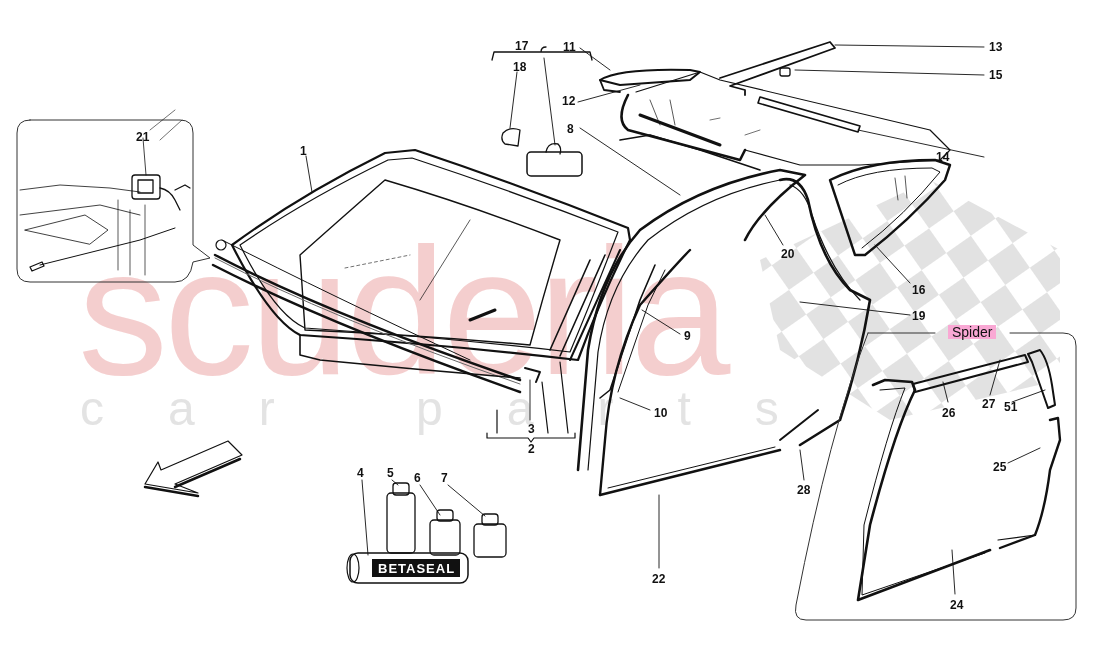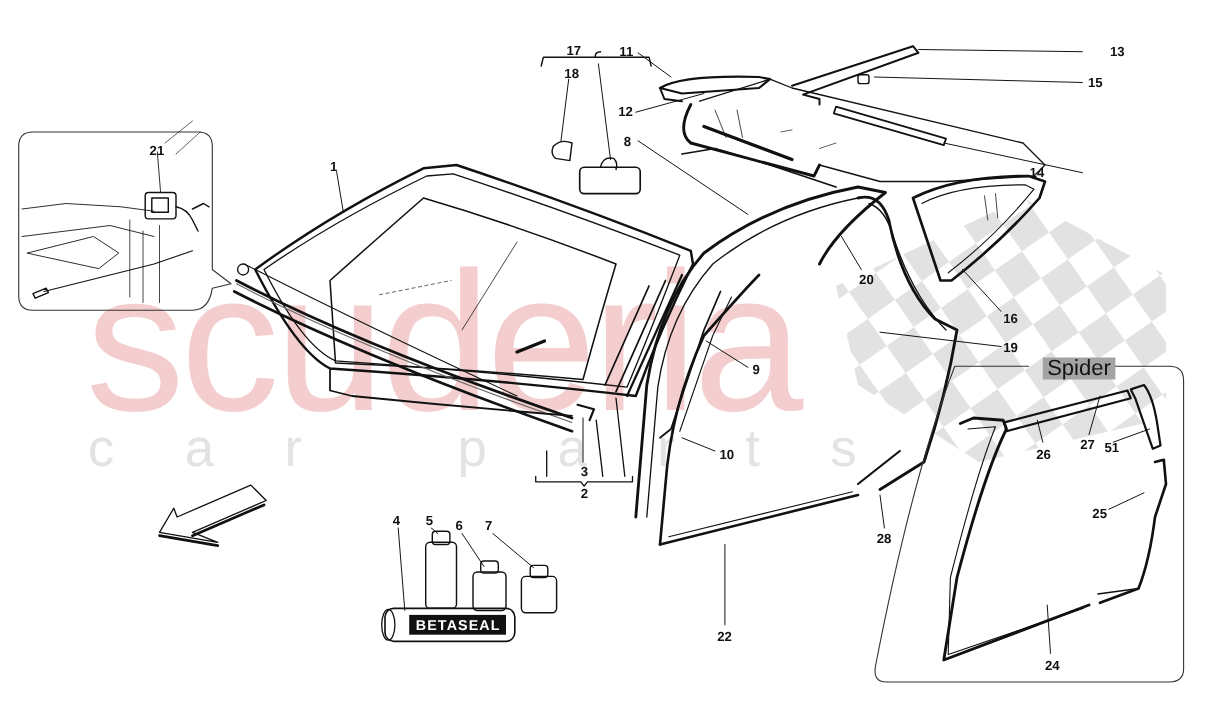--- a/index.html
+++ b/index.html
@@ -1,19 +1,19 @@
 <!DOCTYPE html>
 <html><head>
 <meta charset="utf-8">
 <style>
   html, body { margin: 0; padding: 0; background: #ffffff; }
   body { width: 1100px; height: 653px; overflow: hidden; position: relative; font-family: "Liberation Sans", sans-serif; }
   #stage { position: absolute; left: 0; top: 0; width: 1100px; height: 653px; }
   .label { position: absolute; font-family: "Liberation Sans", sans-serif; font-weight: bold; font-size: 12px; color: #111; line-height: 1; white-space: nowrap; }
-  .spider-title { position: absolute; font-family: "Liberation Sans", sans-serif; font-size: 20px; color: #111; background: #a3a3a3; padding: 0 4px; line-height: 1; text-align: center; }
+  .spider-title { position: absolute; font-family: "Liberation Sans", sans-serif; font-size: 14px; color: #111; background: #f9a8d4; padding: 0 4px; line-height: 1; text-align: center; }
   .wm-big { position: absolute; left: 78px; top: 222px; font-family: "Liberation Sans", sans-serif; font-size: 180px; font-weight: normal; color: #f3c6c6; letter-spacing: -4px; line-height: 1; opacity: 0.85; }
   .wm-small { position: absolute; left: 80px; top: 385px; font-family: "Liberation Sans", sans-serif; font-size: 48px; color: #e3e3e3; letter-spacing: 64px; line-height: 1; }
   svg { position: absolute; left: 0; top: 0; }
 </style>
 </head>
 <body>
 
 <div id="stage">
 
   <div class="wm-big">scuderia</div>
@@ -190,21 +190,21 @@
   <div class="label" style="left:528px;top:423px;">3</div>
   <div class="label" style="left:357px;top:467px;">4</div>
   <div class="label" style="left:387px;top:467px;">5</div>
   <div class="label" style="left:414px;top:472px;">6</div>
   <div class="label" style="left:441px;top:472px;">7</div>
   <div class="label" style="left:567px;top:123px;">8</div>
   <div class="label" style="left:684px;top:330px;">9</div>
   <div class="label" style="left:654px;top:407px;">10</div>
   <div class="label" style="left:563px;top:41px;">11</div>
   <div class="label" style="left:562px;top:95px;">12</div>
-  <div class="label" style="left:989px;top:41px;margin-left:20px;">13</div>
+  <div class="label" style="left:989px;top:41px;">13</div>
   <div class="label" style="left:936px;top:151px;">14</div>
   <div class="label" style="left:989px;top:69px;">15</div>
   <div class="label" style="left:912px;top:284px;">16</div>
   <div class="label" style="left:515px;top:40px;">17</div>
   <div class="label" style="left:513px;top:61px;text-align:center;">18</div>
   <div class="label" style="left:912px;top:310px;">19</div>
   <div class="label" style="left:781px;top:248px;">20</div>
   <div class="label" style="left:136px;top:131px;">21</div>
   <div class="label" style="left:652px;top:573px;">22</div>
   <div class="label" style="left:797px;top:484px;">28</div>

